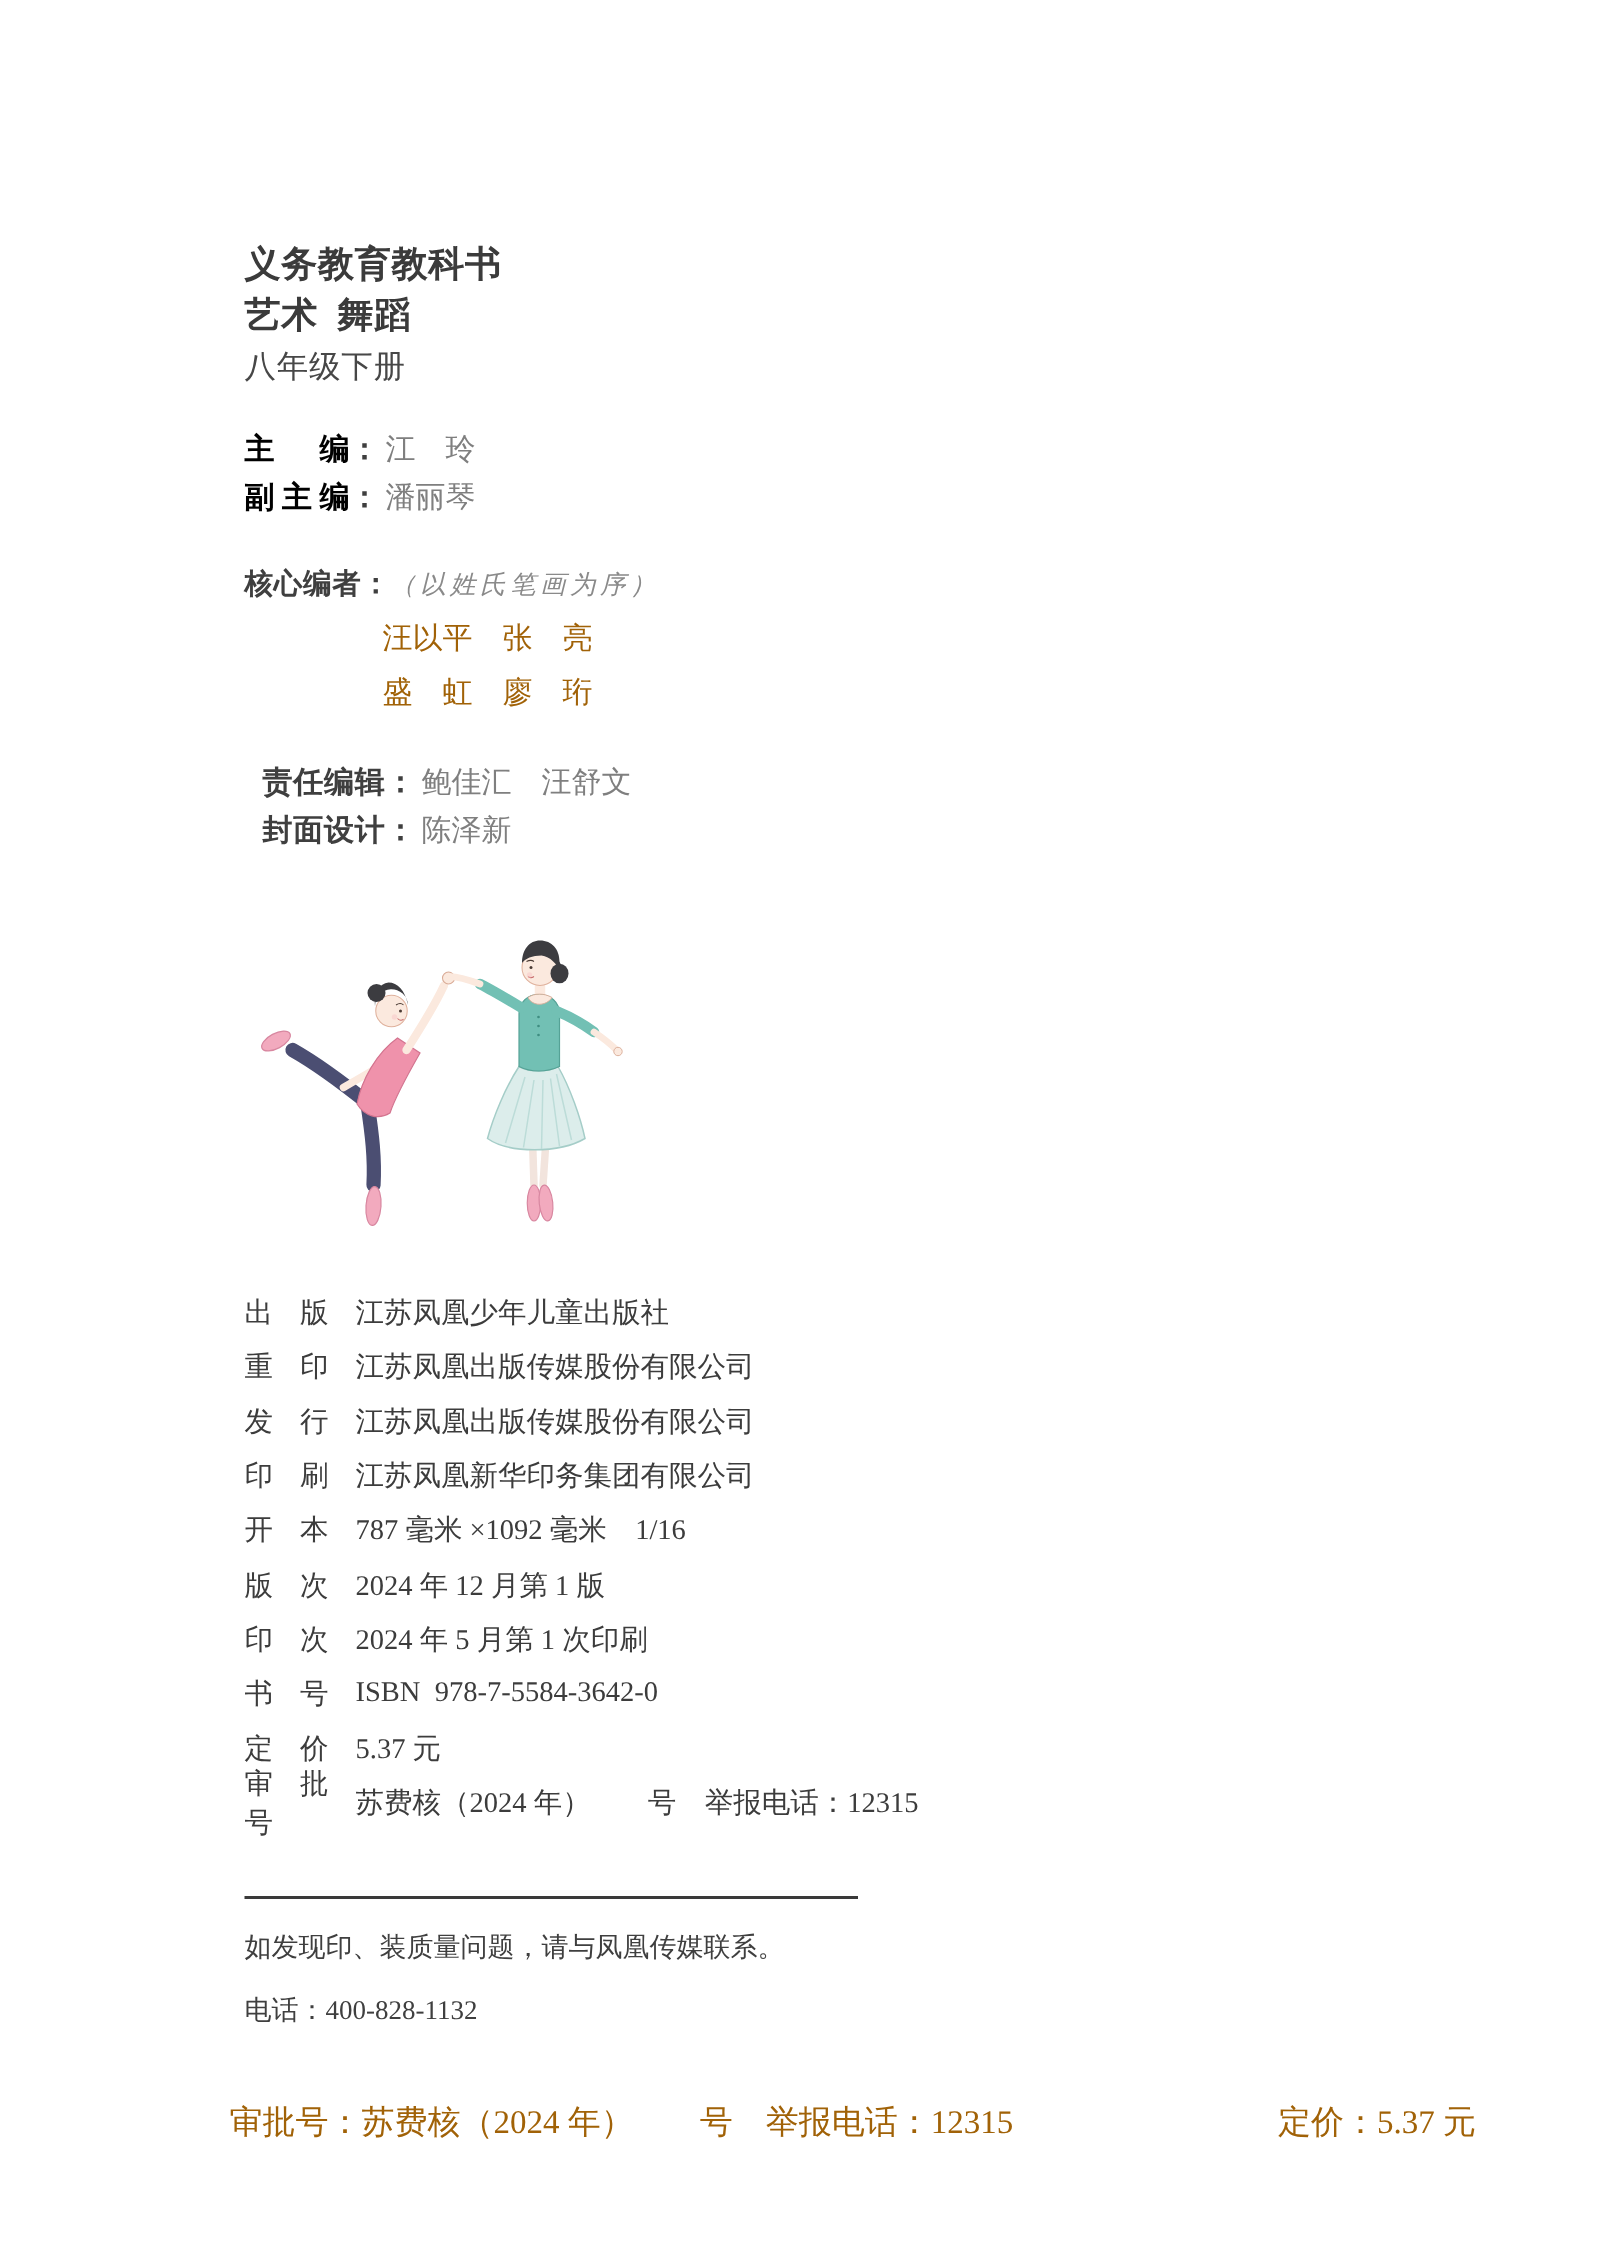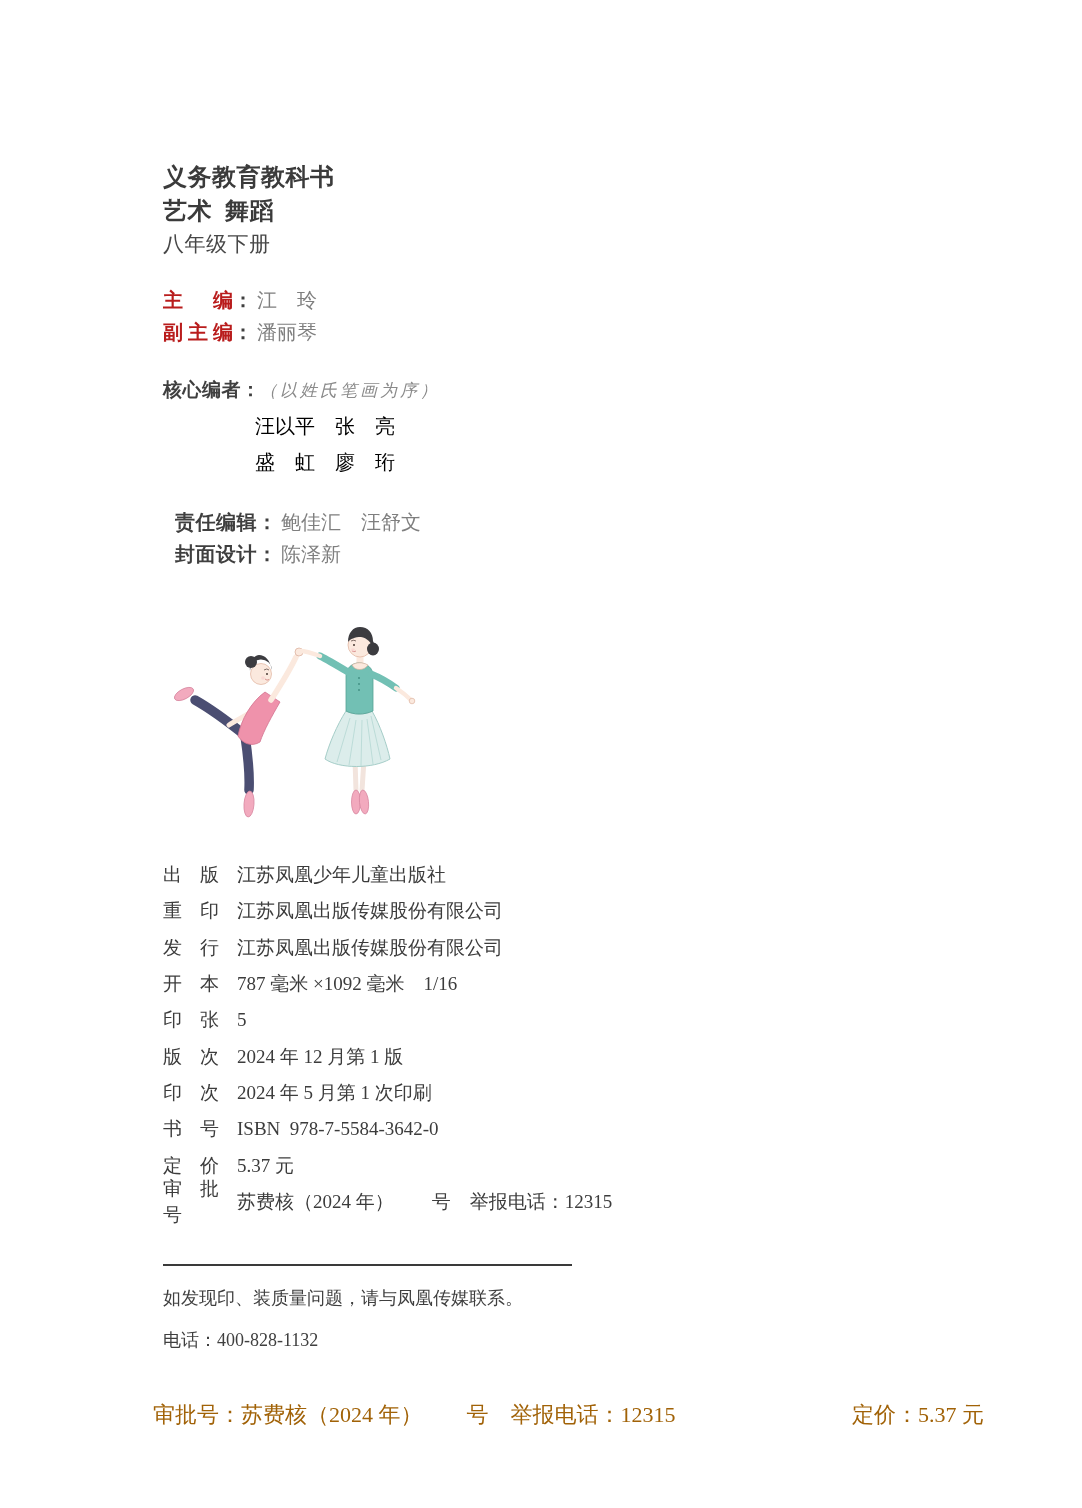--- a/index.html
+++ b/index.html
@@ -10,30 +10,30 @@
   
   .title-block{position:absolute;left:128px;top:160px;}
   .title-line1,.title-line2{font-size:24px;font-weight:bold;line-height:34px;color:#3b3b3b;letter-spacing:.5px;}
   .title-line3{font-size:21px;font-weight:normal;line-height:32px;color:#474747;letter-spacing:.5px;}
 
   
   .sans{font-family:"Liberation Sans","DejaVu Sans",sans-serif;}
   .editors-block{position:absolute;left:128px;top:284px;}
   .erow{height:32px;line-height:32px;font-size:20px;}
   .jlabel{display:inline-block;width:70px;text-align:justify;text-align-last:justify;
-          font-weight:bold;color:#b91c1c;vertical-align:top;}
+          font-weight:bold;color:#000000;vertical-align:top;}
   .lbl4{font-weight:bold;color:#3f3f3f;letter-spacing:.5px;}
   .colon{font-weight:bold;color:#3f3f3f;}
   .name{color:#7f7f7f;margin-left:4px;white-space:pre;}
 
   .core-block{position:absolute;left:128px;top:372px;}
   .core-row{height:36px;line-height:36px;font-size:19px;}
   .core-note{color:#8a8a8a;font-style:italic;letter-spacing:3px;font-size:17px;
              font-family:"Liberation Serif","DejaVu Serif",serif;}
-  .core-names{padding-left:92px;color:#000000;font-size:20px;white-space:pre;}
+  .core-names{padding-left:92px;color:#a16207;font-size:20px;white-space:pre;}
 
   .staff-block{position:absolute;left:140px;top:506px;}
 
   
   .illo{position:absolute;left:118px;top:608px;width:310px;height:225px;}
 
   
   .pub-block{position:absolute;left:128px;top:857px;}
   .prow{height:36.3px;display:flex;align-items:center;font-size:19px;color:#3c3c3c;}
   .plabel{display:inline-block;width:56px;text-align:justify;text-align-last:justify;flex:none;}
@@ -140,26 +140,26 @@
     </div>
     <div class="prow">
       <span class="plabel">重印</span>
       <span class="pvalue">江苏凤凰出版传媒股份有限公司</span>
     </div>
     <div class="prow">
       <span class="plabel">发行</span>
       <span class="pvalue">江苏凤凰出版传媒股份有限公司</span>
     </div>
     <div class="prow">
+      <span class="plabel">印刷</span>
+      <span class="pvalue">江苏凤凰新华印务集团有限公司</span>
+    </div>
+    <div class="prow">
       <span class="plabel">开本</span>
       <span class="pvalue">787 毫米 ×1092 毫米　1/16</span>
-    </div>
-    <div class="prow">
-      <span class="plabel">印张</span>
-      <span class="pvalue">5</span>
     </div>
     <div class="prow">
       <span class="plabel">版次</span>
       <span class="pvalue">2024 年 12 月第 1 版</span>
     </div>
     <div class="prow">
       <span class="plabel">印次</span>
       <span class="pvalue">2024 年 5 月第 1 次印刷</span>
     </div>
     <div class="prow">

